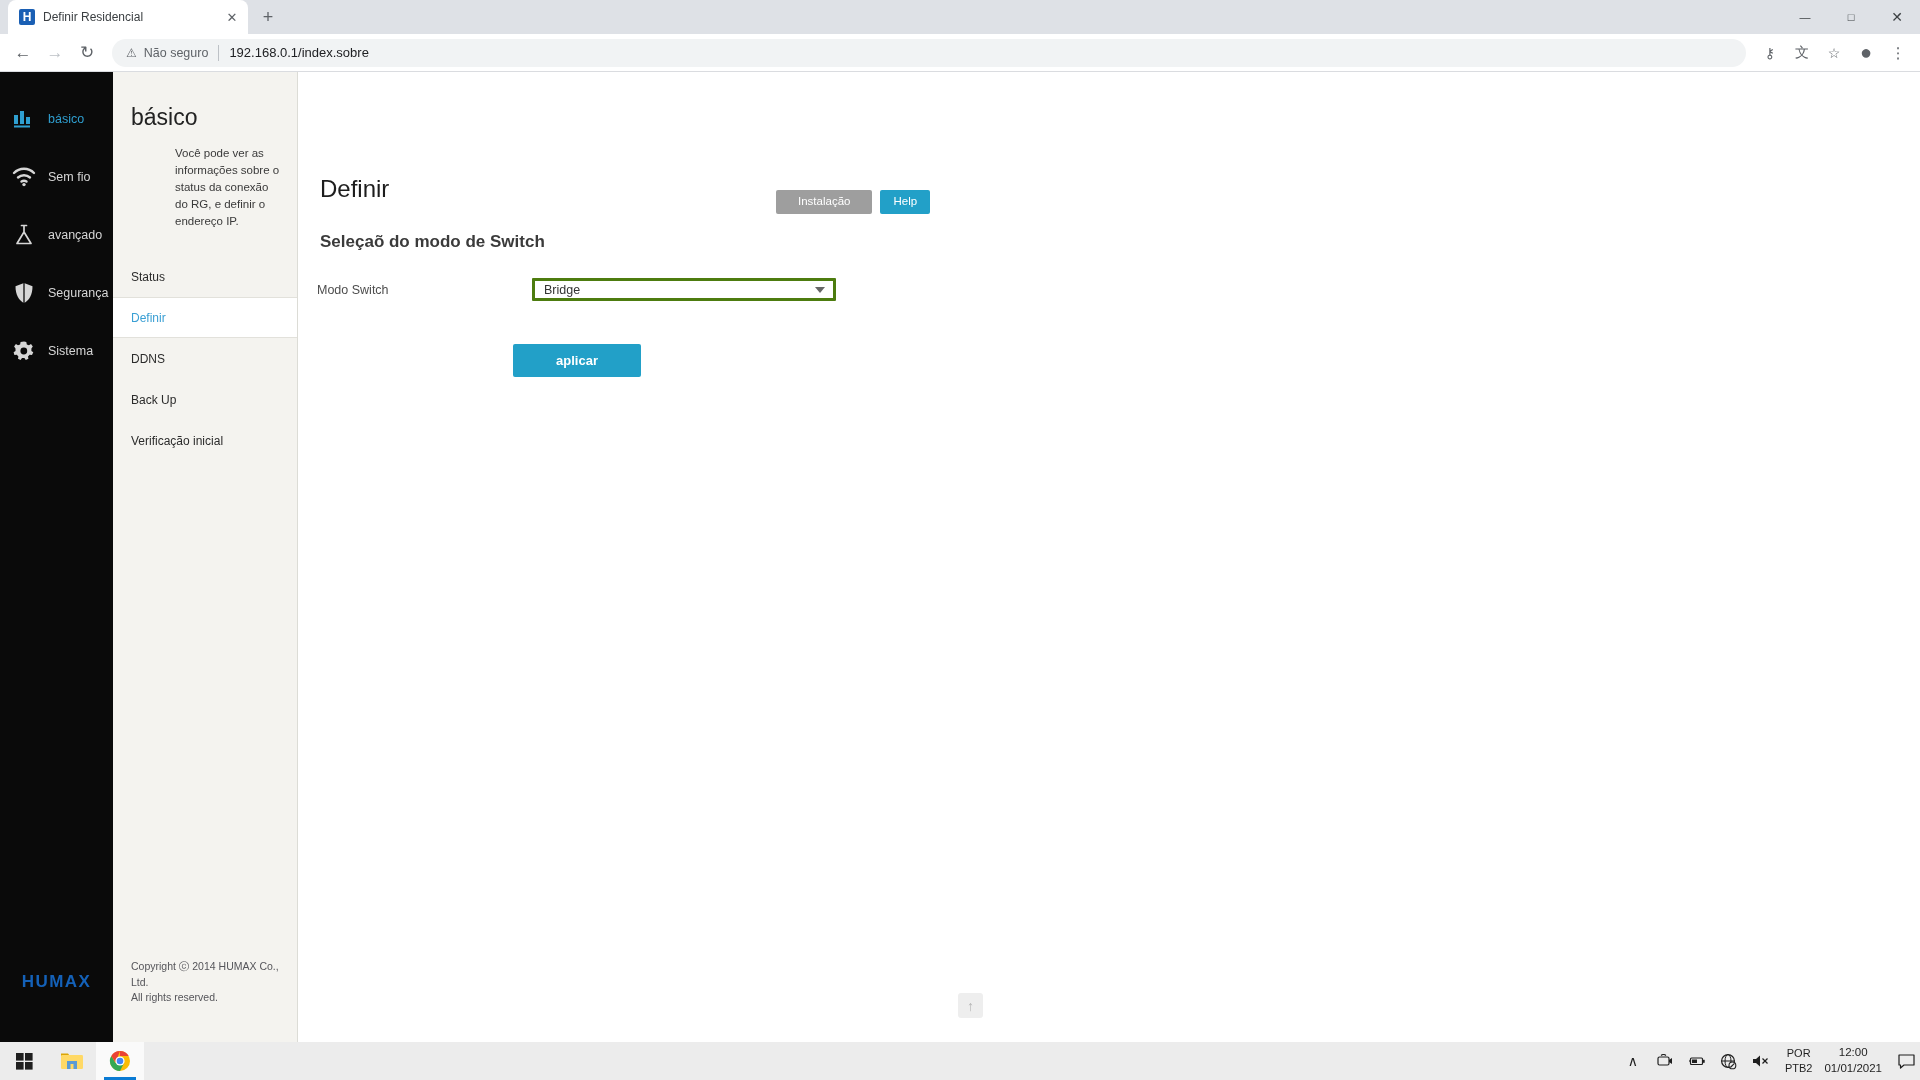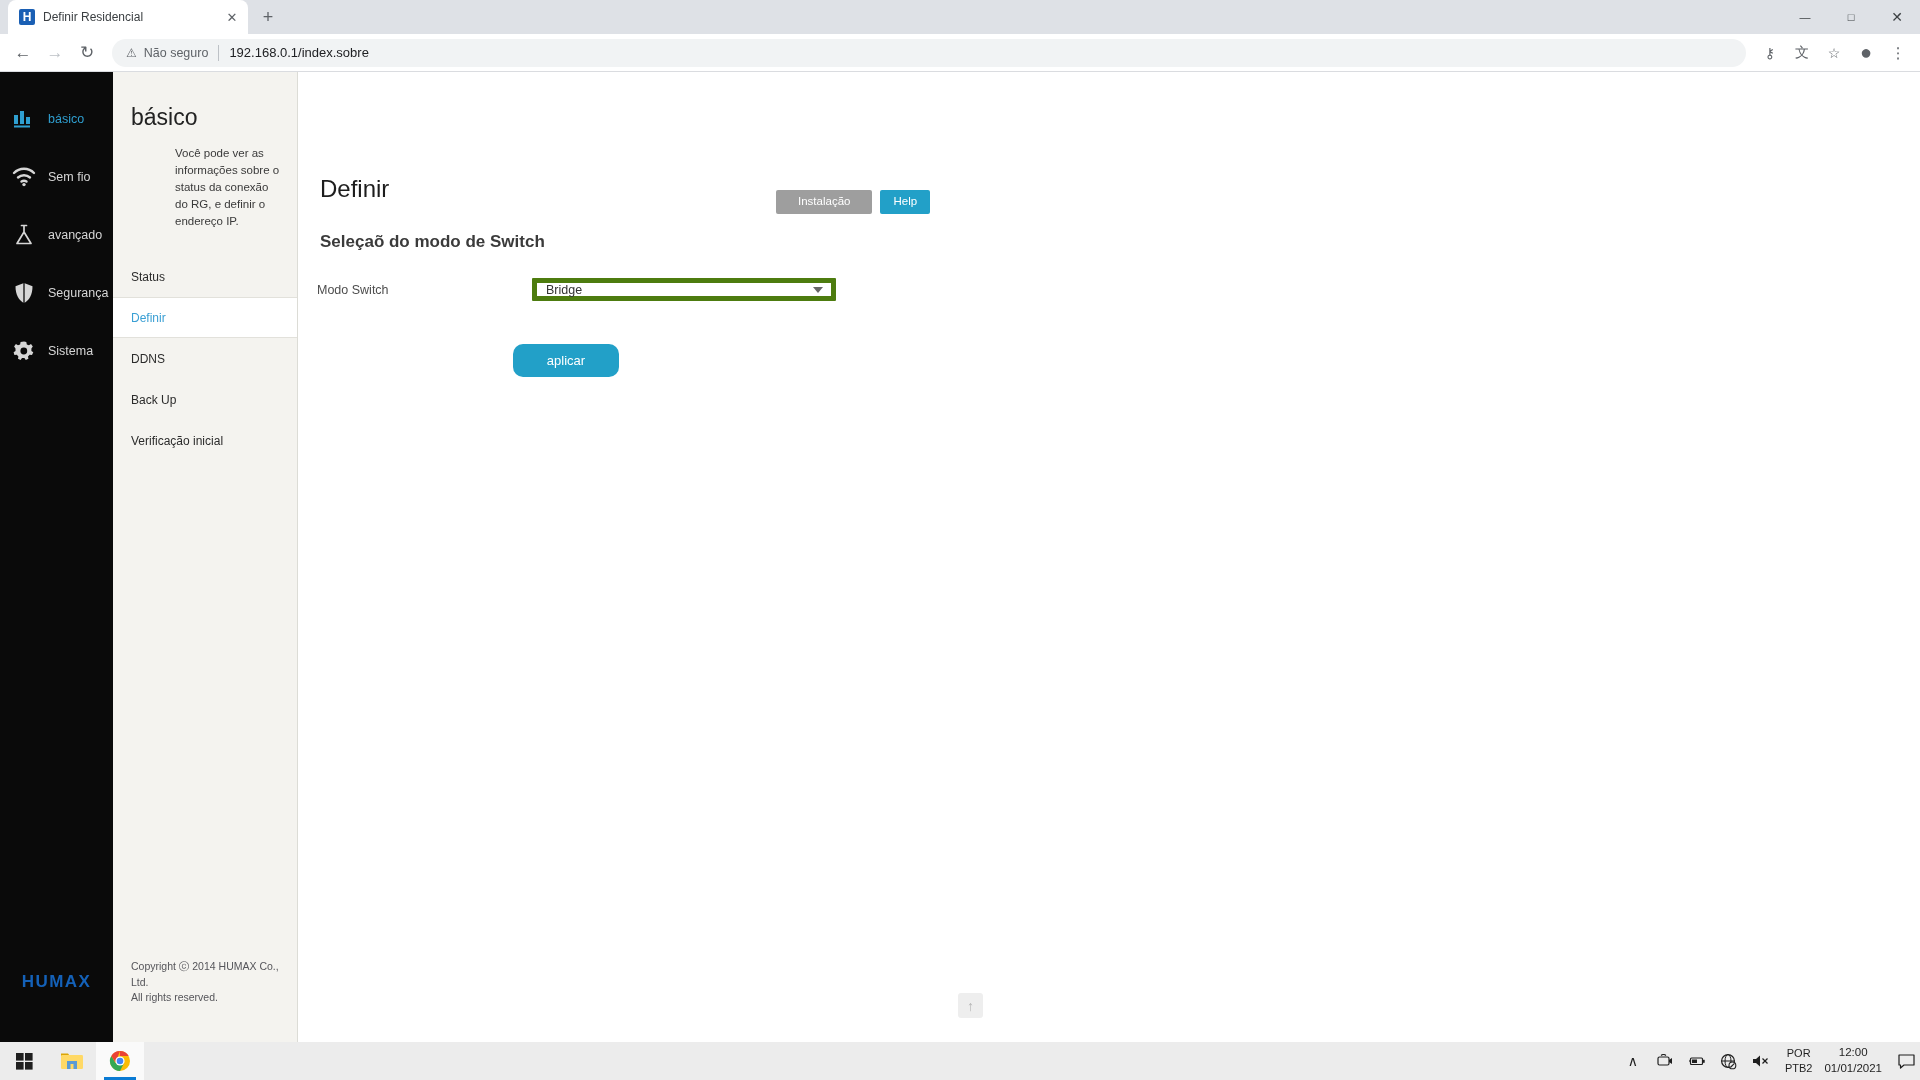--- a/index.html
+++ b/index.html
@@ -166,36 +166,36 @@
     display: flex; align-items: center;
     padding: 26px 0 0 19px;
     gap: 19px;
   }
   .form-label {
     width: 196px; flex: 0 0 196px;
     font-size: 12.5px; color: #4d4d4d;
   }
   .select-wrap {
     width: 304px; height: 23px; position: relative;
-    border: 5px solid #4d7c0f; background: #ffffff; border-radius: 1px;
+    border: 3px solid #4d7c0f; background: #ffffff; border-radius: 1px;
   }
   .select-val {
     position: absolute; left: 9px; top: 50%; transform: translateY(-50%);
     font-size: 12.5px; color: #333;
   }
   .select-arrow {
     position: absolute; right: 8px; top: 50%; transform: translateY(-50%);
     width: 0; height: 0;
     border-left: 5px solid transparent; border-right: 5px solid transparent;
     border-top: 6px solid #666;
   }
   .apply-row { padding: 43px 0 0 215px; }
   .btn-apply {
-    width: 106px; height: 33px; background: #22a0c8;
-    color: #ffffff; font-size: 13px; border: none; border-radius: 10px;
+    width: 128px; height: 33px; background: #22a0c8;
+    color: #ffffff; font-size: 13px; border: none; border-radius: 2px; font-weight: bold;
   }
   .scroll-top {
     position: absolute; left: 660px; bottom: 24px;
     width: 25px; height: 25px; background: #eeeeee;
     border-radius: 3px;
     display: flex; align-items: center; justify-content: center;
     color: #b3b3b3; font-size: 14px; line-height: 1;
   }
 
   

